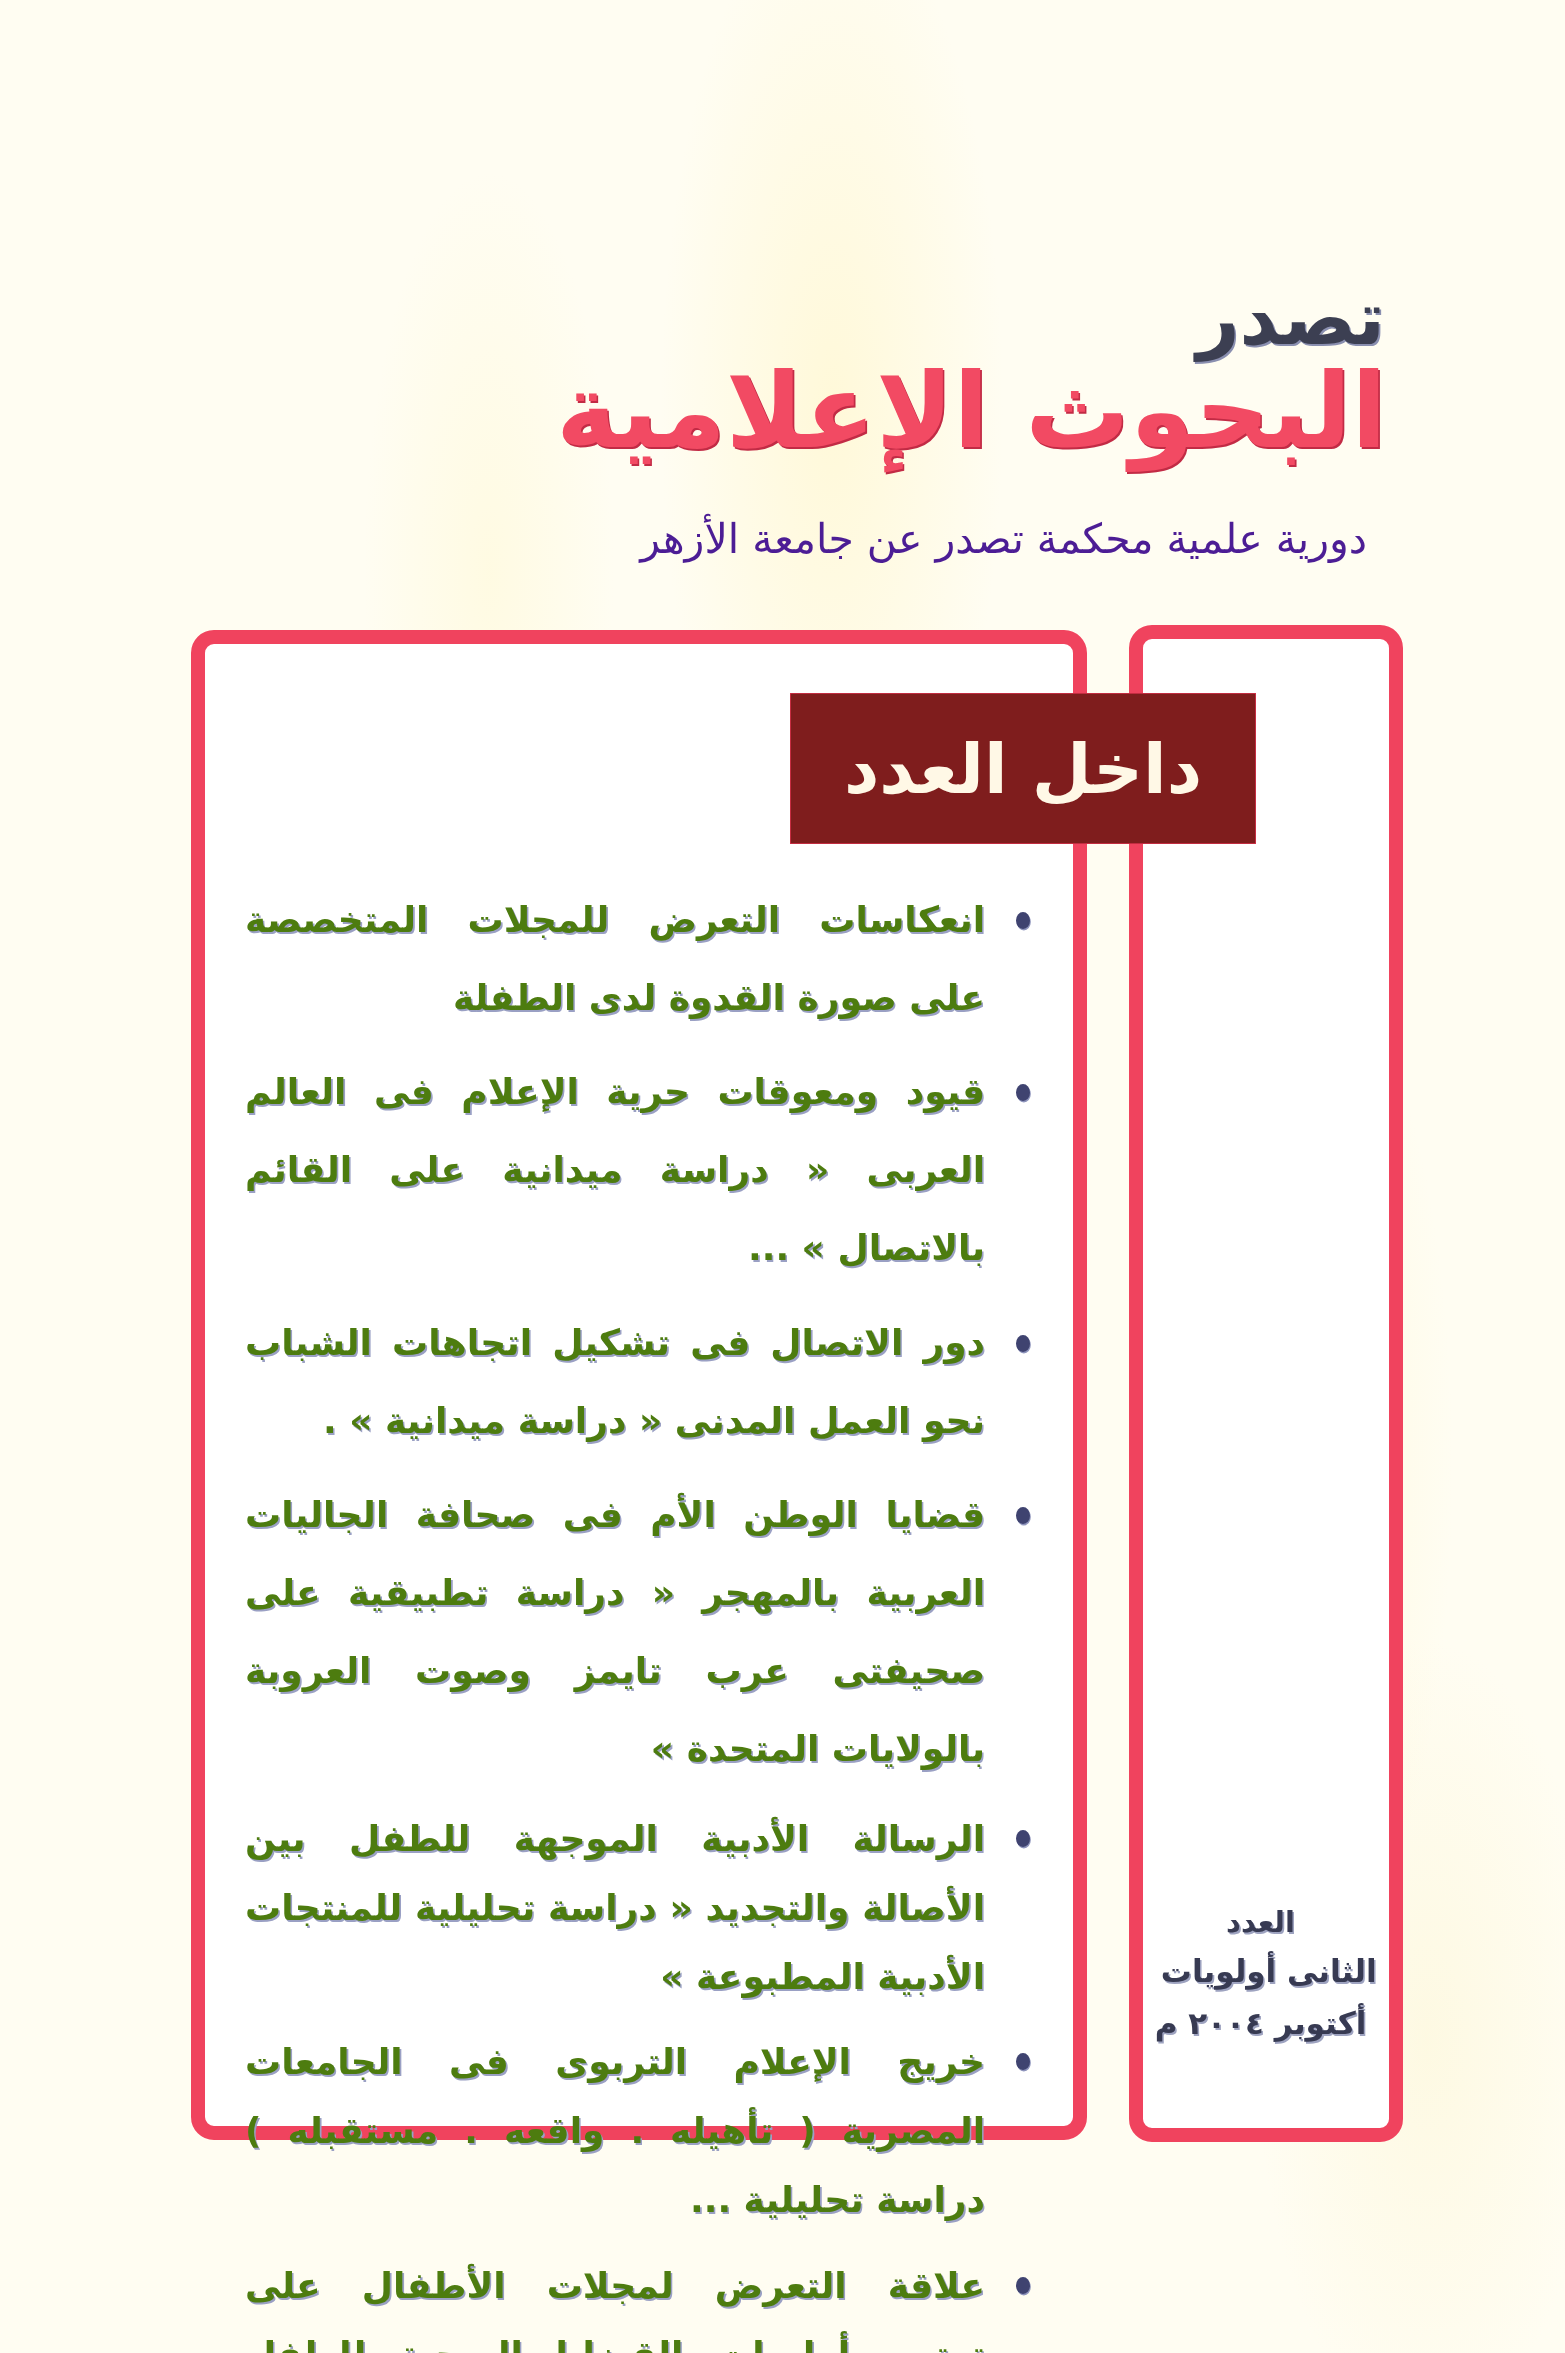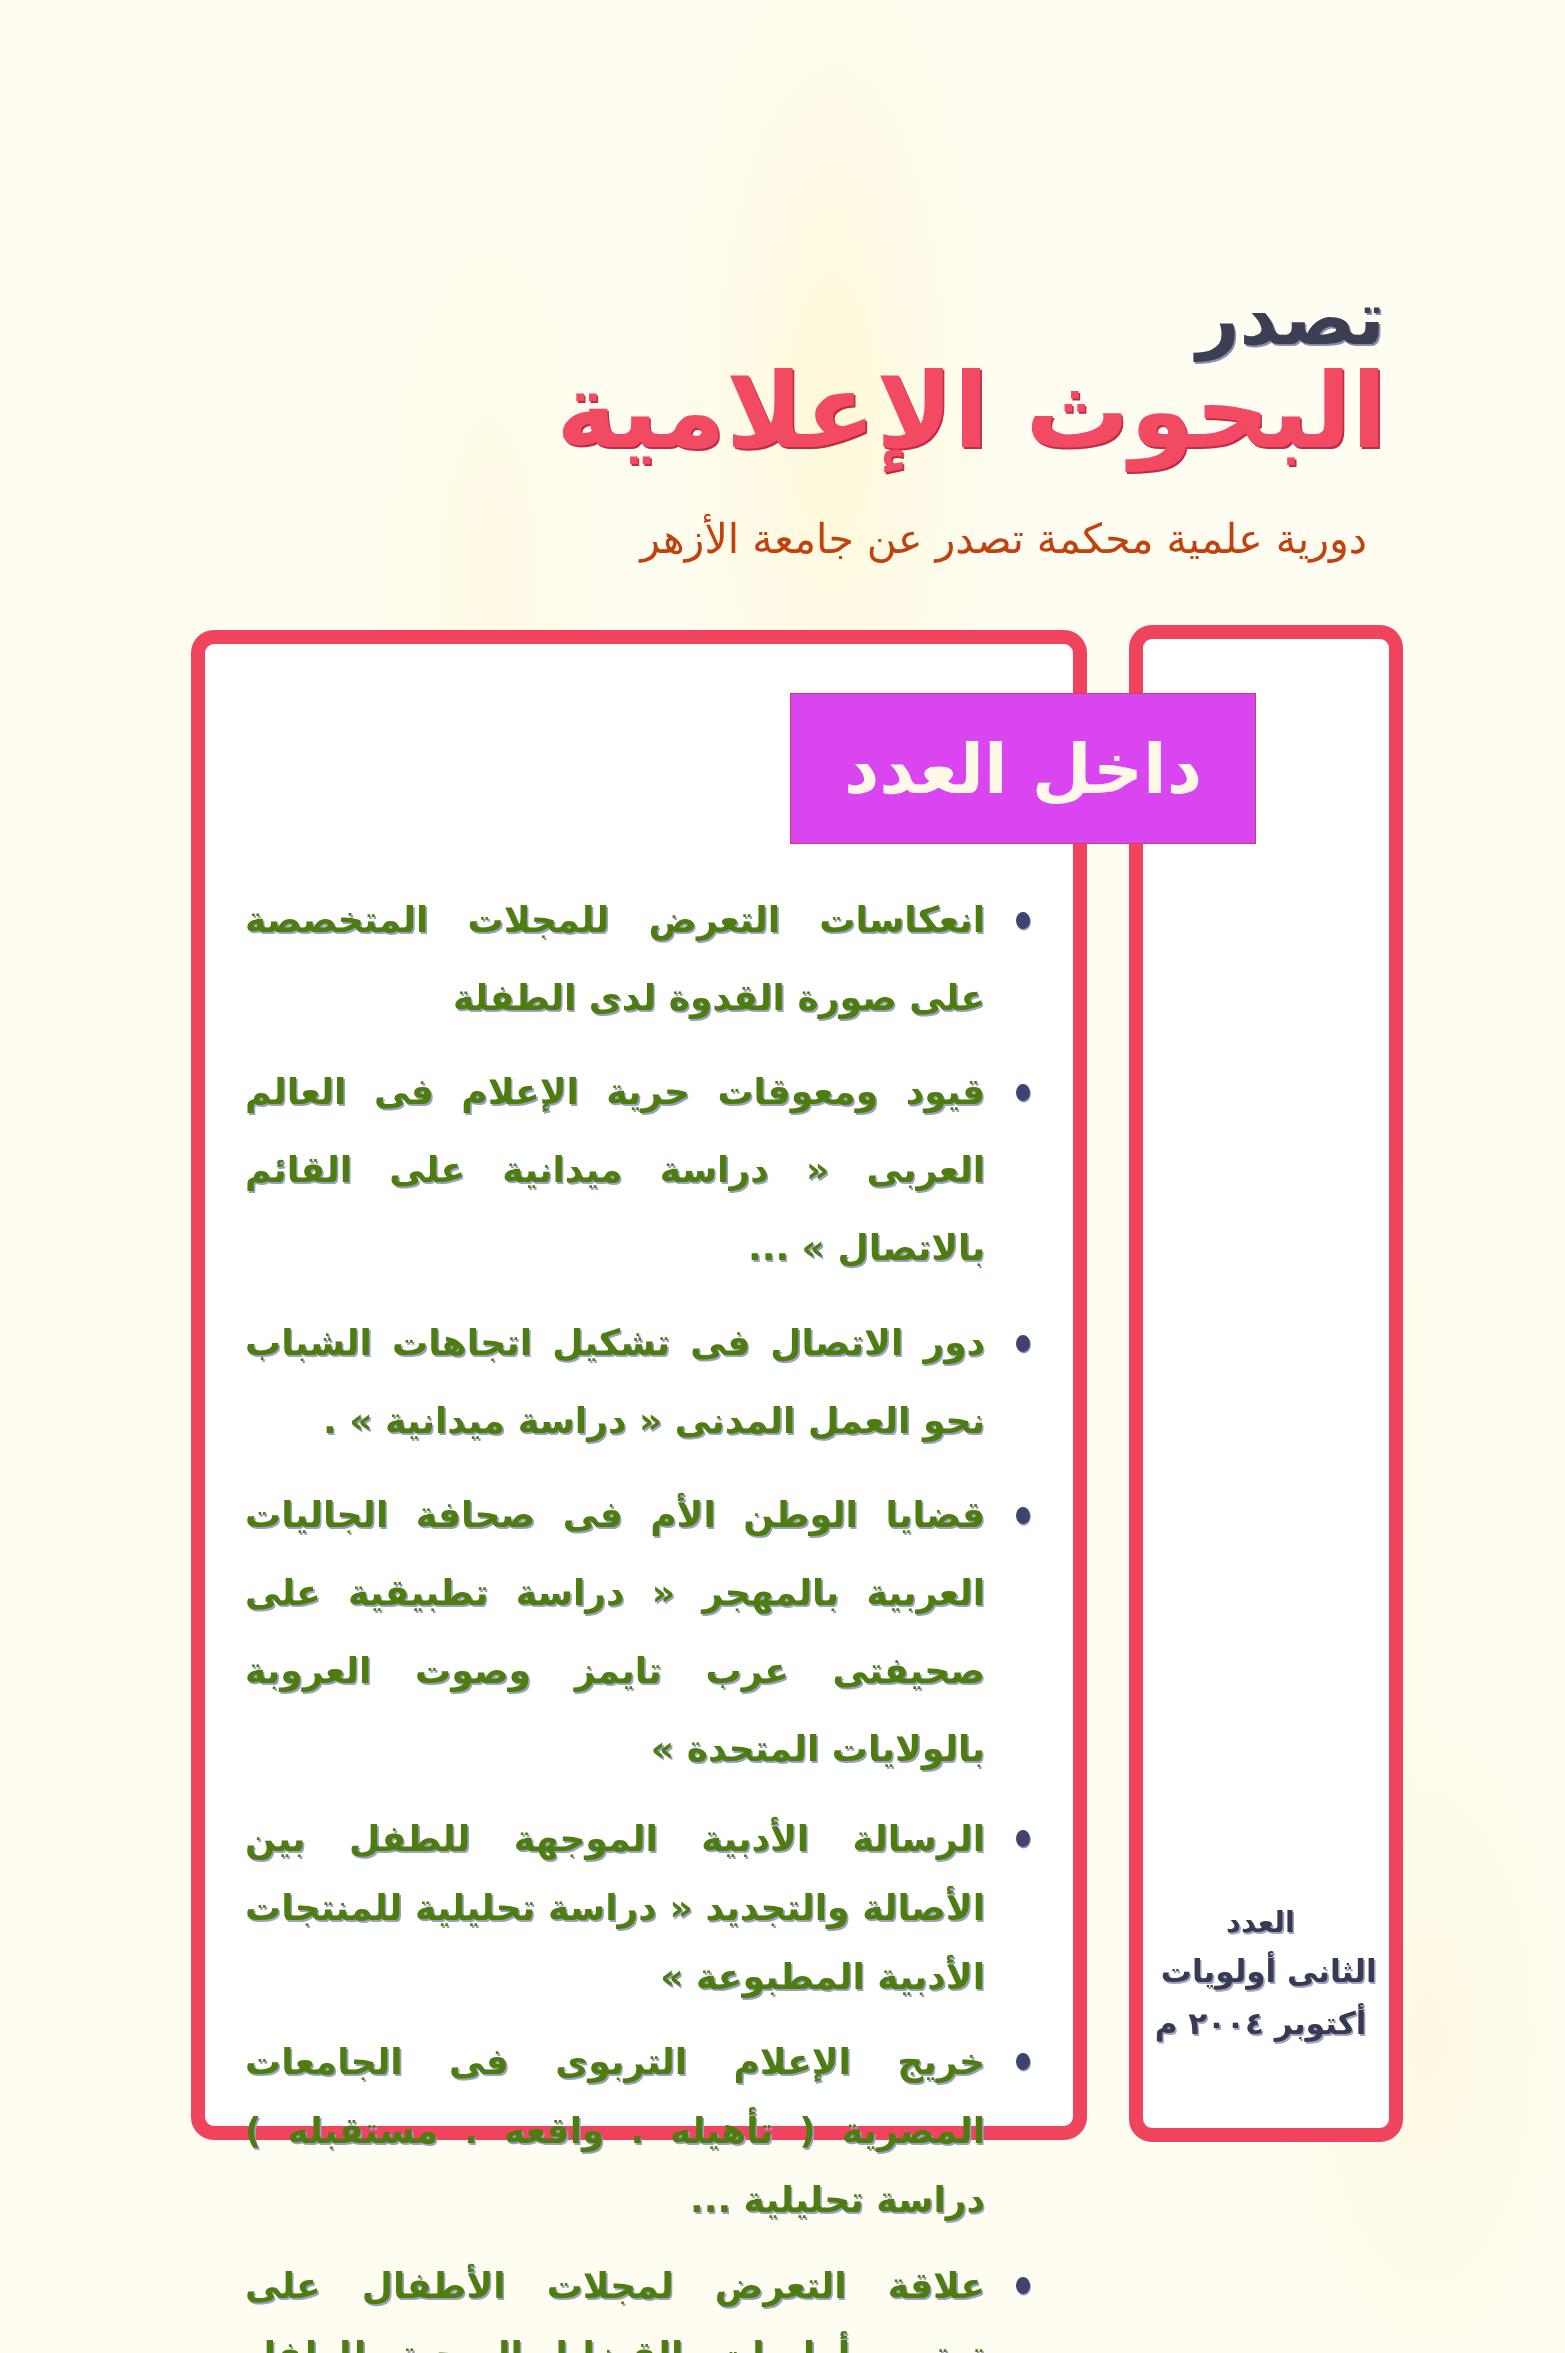--- a/index.html
+++ b/index.html
@@ -52,21 +52,21 @@
       direction: rtl;
       white-space: nowrap;
     }
     .masthead-subtitle {
       position: absolute;
       top: 515px;
       right: 199px;
       font-family: "DejaVu Serif", serif;
       font-size: 41px;
       line-height: 1.2;
-      color: #c2410c;
+      color: #4c1d95;
       direction: rtl;
       white-space: nowrap;
     }
 
     .frame {
       position: absolute;
       border: 14px solid #f0435e;
       border-radius: 23px;
       background: #ffffff;
       box-sizing: border-box;
@@ -83,21 +83,21 @@
       width: 274px;
       height: 1517px;
     }
 
     .banner {
       position: absolute;
       left: 790px;
       top: 693px;
       width: 466px;
       height: 151px;
-      background: #d946ef;
+      background: #7f1d1d;
       display: flex;
       align-items: center;
       justify-content: center;
       box-shadow: 0 0 0 0.8px #d9324c inset;
     }
     .banner-text {
       font-family: "DejaVu Sans", sans-serif;
       font-weight: bold;
       font-size: 69px;
       color: #fff8e6;

